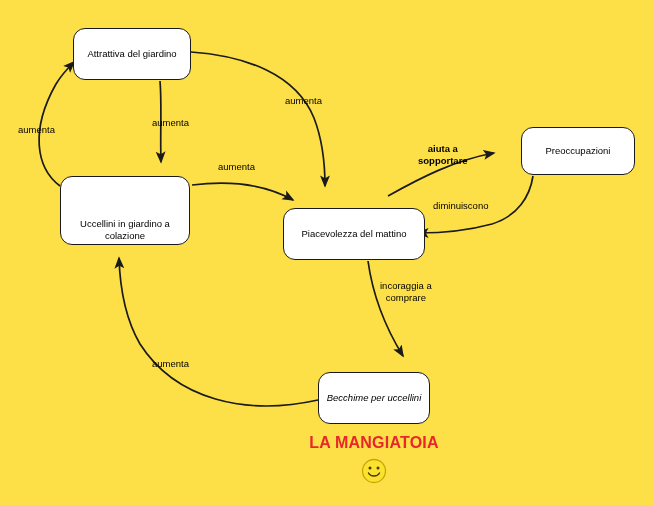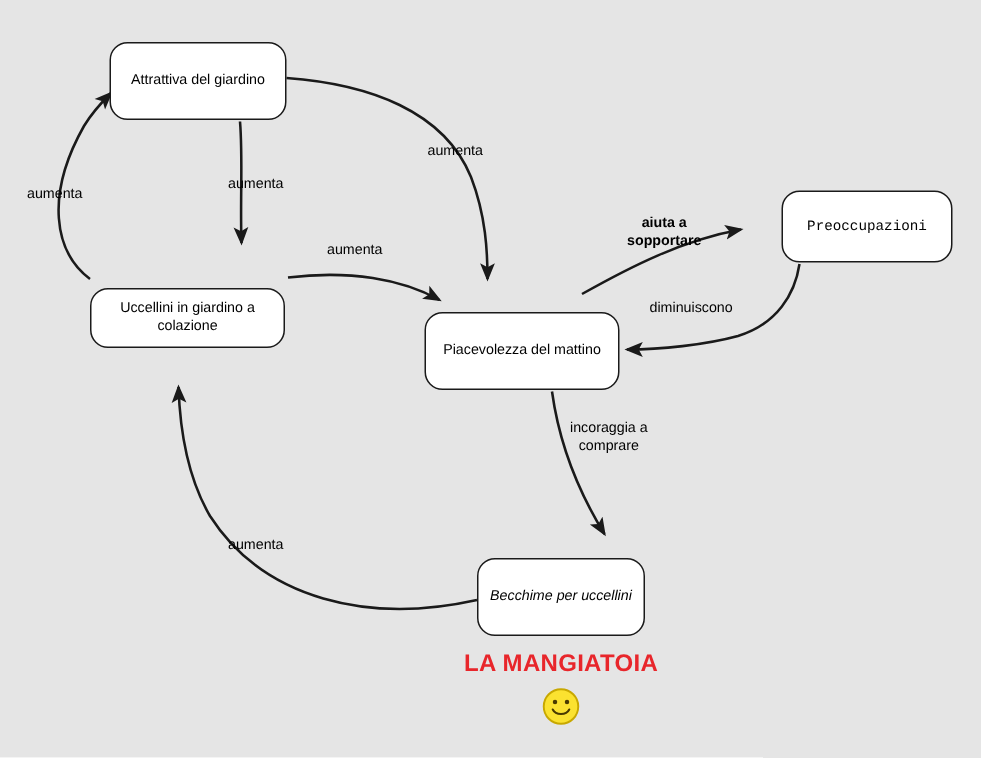--- a/index.html
+++ b/index.html
@@ -7,21 +7,21 @@
     padding: 0;
     background: #ffffff;
   }
   body {
     font-family: "Liberation Sans", sans-serif;
   }
   #canvas {
     position: relative;
     width: 654px;
     height: 505px;
-    background: #e5e5e5;
+    background: #fde047;
     overflow: hidden;
   }
   #svg-layer {
     position: absolute;
     left: 0;
     top: 0;
     width: 654px;
     height: 505px;
   }
   .node {
@@ -88,29 +88,29 @@
 
     <path d="M368,261 C372,290 382,322 403,356" fill="none" stroke="#1a1a1a" stroke-width="1.7" marker-end="url(#arrowhead)"></path>
 
     <path d="M318,400 C246,416 176,400 140,344 C126,320 120,288 119,258" fill="none" stroke="#1a1a1a" stroke-width="1.7" marker-end="url(#arrowhead)"></path>
   </svg>
 
   <div class="node" style="left:73px; top:28px; width:118px; height:52px;">
     <span>Attrattiva del giardino</span>
   </div>
 
-  <div class="node" style="left:60px; top:192px; width:130px; height:40px;">
+  <div class="node" style="left:60px; top:176px; width:130px; height:69px;align-items:flex-end;">
     <span>Uccellini in giardino a colazione</span>
   </div>
 
-  <div class="node" style="left:283px; top:208px; width:130px; height:52px;">
+  <div class="node" style="left:283px; top:208px; width:142px; height:52px;">
     <span>Piacevolezza del mattino</span>
   </div>
 
-  <div class="node" style="left:521px; top:127px; width:114px; height:48px;font-family:Liberation Mono, monospace;">
+  <div class="node" style="left:521px; top:127px; width:114px; height:48px;">
     <span>Preoccupazioni</span>
   </div>
 
   <div class="node" style="left:318px; top:372px; width:112px; height:52px;font-style:italic;">
     <span>Becchime per uccellini</span>
   </div>
 
   <div class="edge-label" style="left:18px; top:124px;">aumenta</div>
 
   <div class="edge-label" style="left:152px; top:117px;">aumenta</div>

